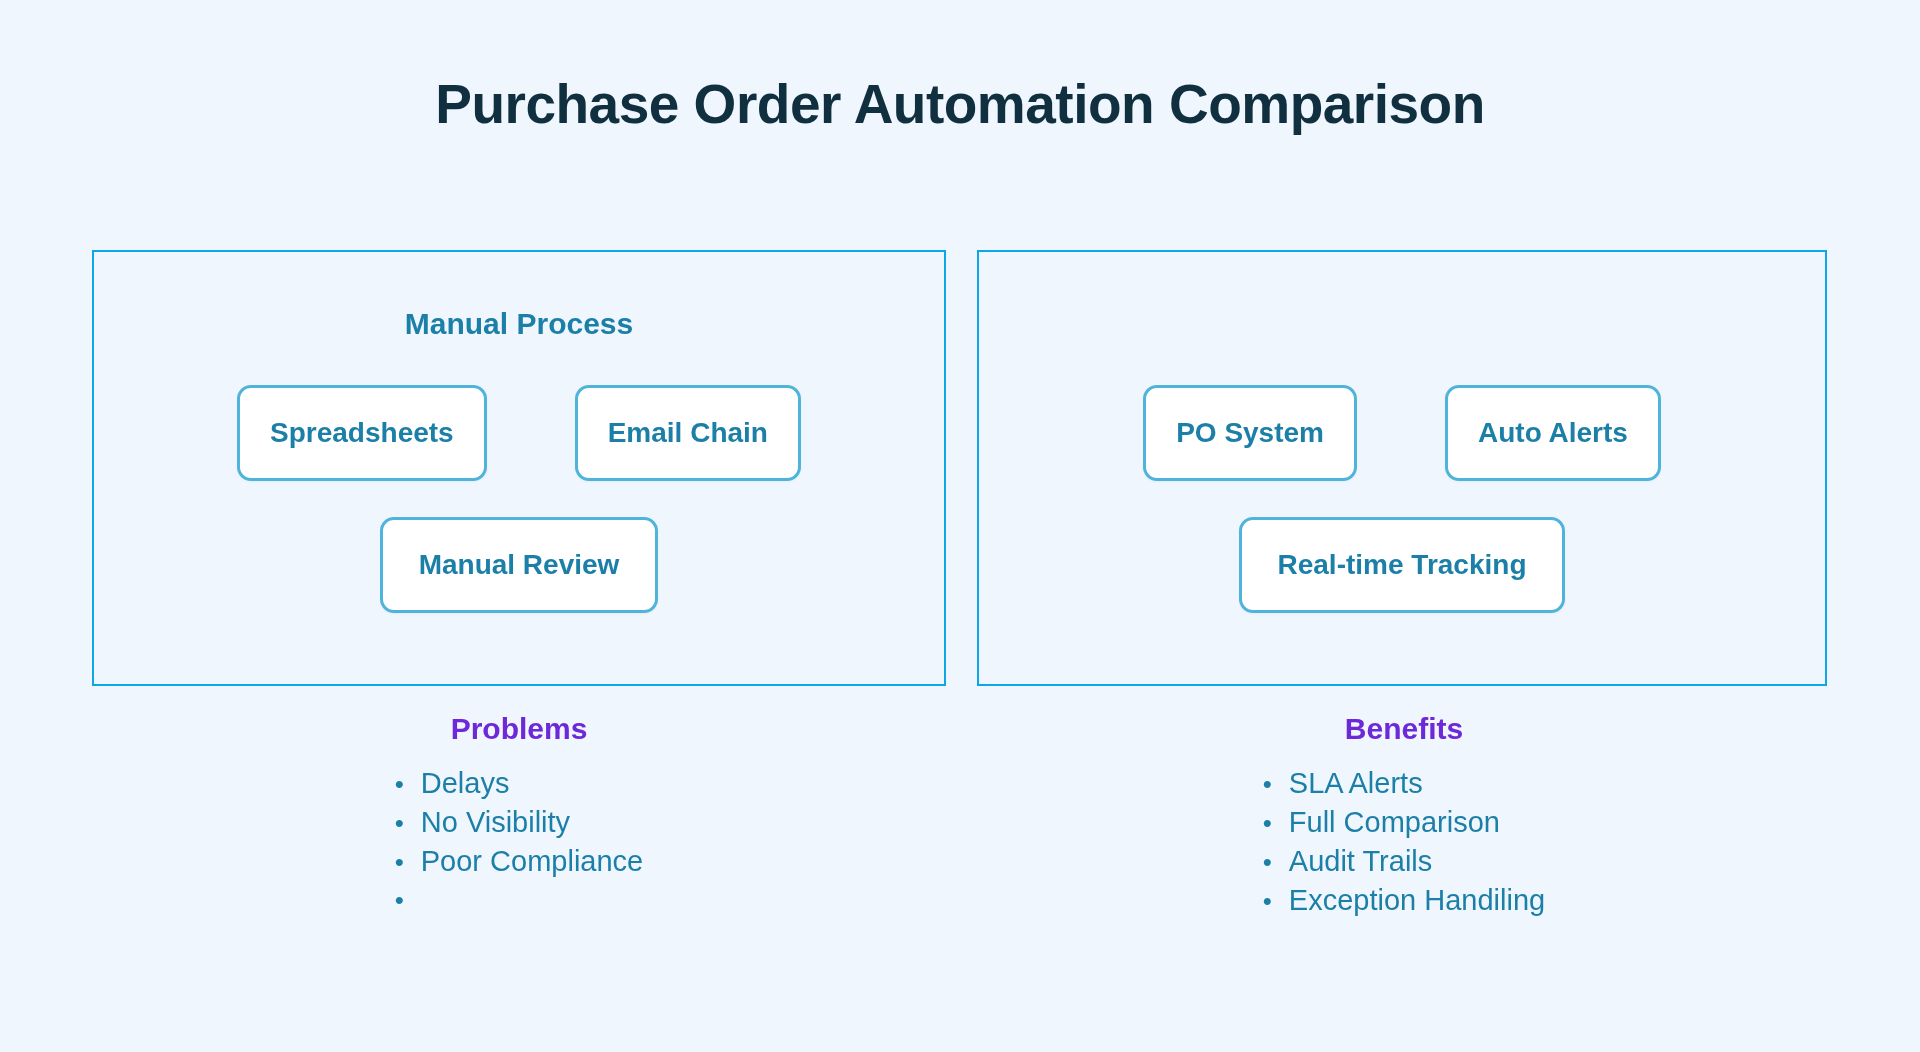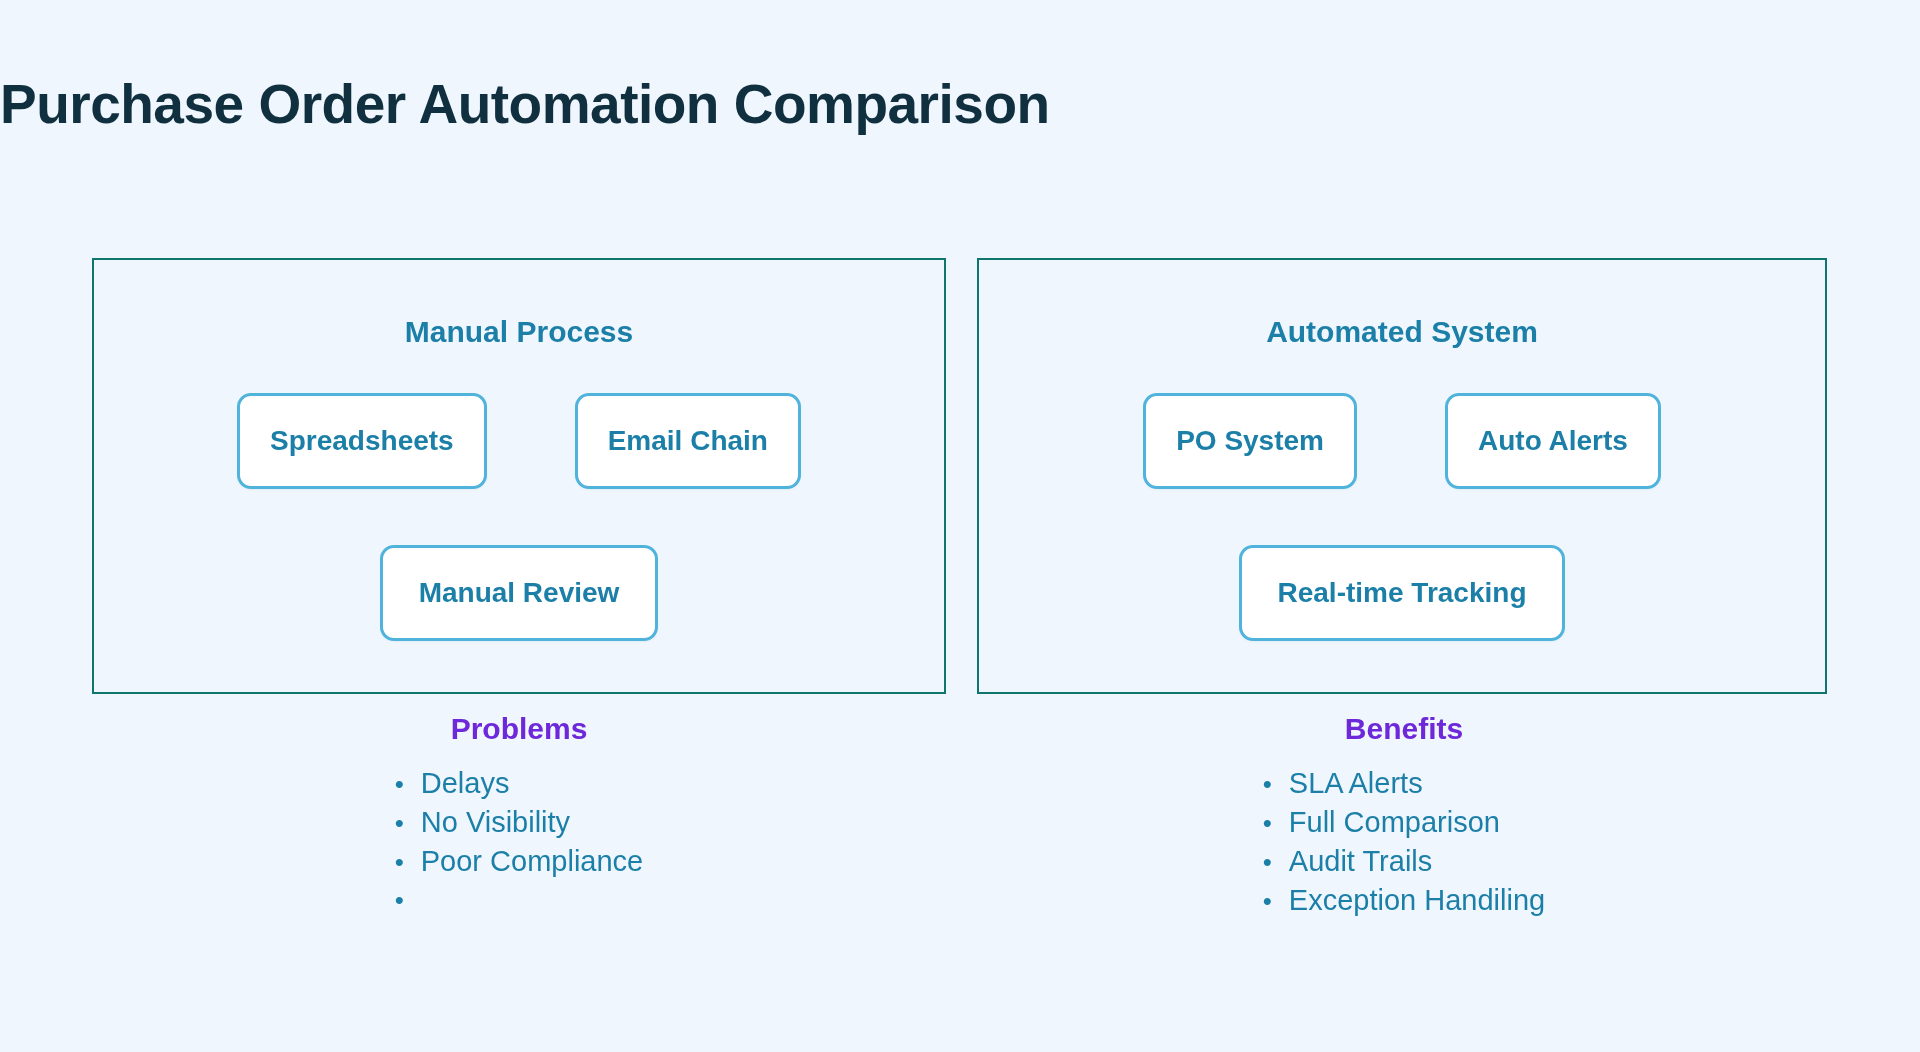--- a/index.html
+++ b/index.html
@@ -12,34 +12,34 @@
   #canvas {
     position:relative;
     width:1920px; height:1052px;
     background:#eff6fd;
   }
 
   
   #page-title {
     position:absolute;
     left:0; right:0; top:72px;
-    text-align:left;
+    text-align:center;
     font-size:55px;
     font-weight:bold;
     letter-spacing:-0.5px;
     color:#11303f;
     white-space:nowrap;
   }
 
   
   .panel {
     position:absolute;
-    top:258px;
+    top:250px;
     height:436px;
-    border:2px solid #0f766e;
+    border:2px solid #0ea5e9;
     background:transparent;
   }
   #panel-manual   { left:92px;  width:854px; }
   #panel-automated{ left:977px; width:850px; }
 
   .panel-title {
     position:absolute;
     left:0; right:0; top:55px;
     text-align:center;
     font-size:30px;
@@ -71,21 +71,21 @@
     display:flex;
     align-items:center;
     justify-content:center;
     padding:0 30px;
     font-size:28px;
     font-weight:bold;
     color:#1b7fa8;
     white-space:nowrap;
     box-shadow:0 1px 2px rgba(30,90,130,0.05);
   }
-  .node.wide { padding:16px 36px;margin-top:20px; }
+  .node.wide { padding:16px 36px; }
 
   
   .outcome {
     position:absolute;
     top:712px;
     width:854px;
     text-align:center;
   }
   #outcome-problems { left:92px;  }
   #outcome-benefits { left:977px; }
@@ -133,21 +133,20 @@
       <div class="node">Spreadsheets</div>
       <div class="node">Email Chain</div>
     </div>
 
     <div class="node-row row-2">
       <div class="node wide">Manual Review</div>
     </div>
   </div>
 
   <div class="panel" id="panel-automated">
-    <div class="panel-title">Automated System</div>
 
     <div class="node-row row-1">
       <div class="node">PO System</div>
       <div class="node">Auto Alerts</div>
     </div>
 
     <div class="node-row row-2">
       <div class="node wide">Real-time Tracking</div>
     </div>
   </div>

